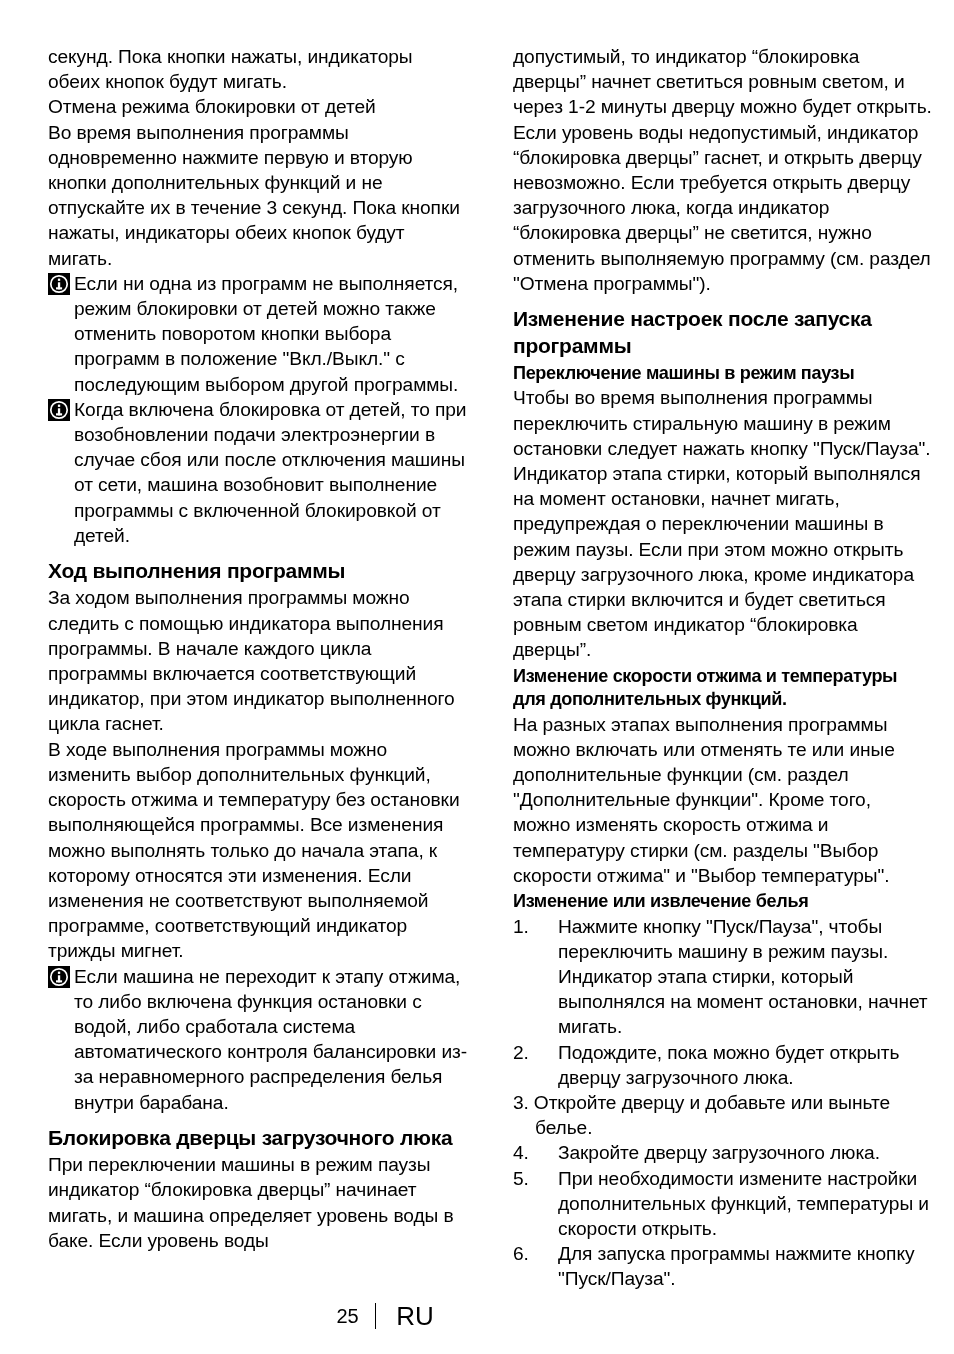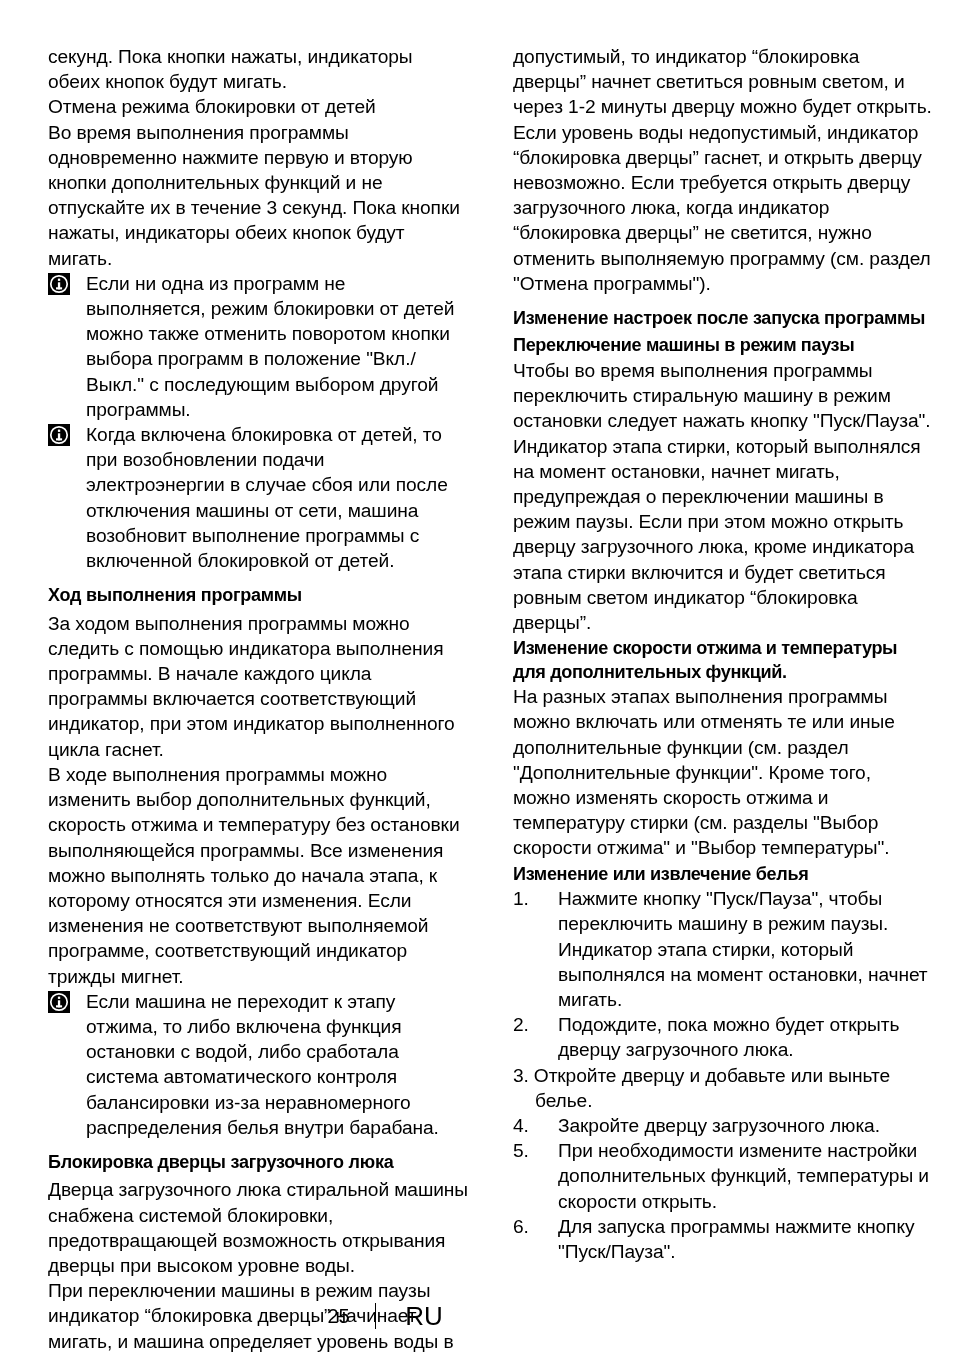--- a/index.html
+++ b/index.html
@@ -36,21 +36,21 @@
   }
   
   .para {
     font-size: 19.2px;
     line-height: 25.2px;
     margin: 0;
     letter-spacing: -0.1px;
     word-spacing: 0px;
   }
   .h-main {
-    font-size: 18px;
+    font-size: 21px;
     line-height: 27.4px;
     font-weight: bold;
     margin: 9px 0 1px 0;
     letter-spacing: -0.25px;
   }
   .h-sub {
     font-size: 18.1px;
     line-height: 23.5px;
     font-weight: bold;
     margin: 2px 0 0 0;
@@ -67,21 +67,21 @@
     flex: 0 0 auto;
     width: 22px;
     height: 22px;
     margin-top: 2px;
     margin-right: 0px;
     display: block;
   }
   .note-body {
     font-size: 19.2px;
     line-height: 25.2px;
-    margin-left: 16px;
+    margin-left: 4px;
     letter-spacing: -0.1px;
     flex: 1 1 auto;
   }
   
   .olist {
     margin: 0;
     padding: 0;
     list-style: none;
   }
   .olist li {
@@ -119,21 +119,21 @@
   
   .footer {
     position: absolute;
     left: 0;
     right: 9px;
     bottom: 25px;
     display: flex;
     flex-direction: row;
     justify-content: center;
     align-items: center;
-    gap: 12px;
+    gap: 3px;
   }
   .footer .pageno {
     font-size: 20px;
     line-height: 24px;
     text-align: right;
     width: 40px;
     padding-right: 13px;
   }
   .footer .divider {
     width: 1.5px;
@@ -202,21 +202,20 @@
             <rect x="9.9" y="5.6" width="2.3" height="2.3" fill="#ffffff"></rect>
             <rect x="9.9" y="9.3" width="2.3" height="7.1" fill="#ffffff"></rect>
             <rect x="8.0" y="14.3" width="6.1" height="2.1" fill="#ffffff"></rect>
           </svg>
         </span>
         <span class="note-body">Если машина не переходит к этапу отжима, то либо включена функция остановки с водой, либо сработала система автоматического контроля балансировки из-за неравномерного распределения белья внутри барабана.</span>
       </div>
 
       <h2 class="h-main">Блокировка дверцы загрузочного люка</h2>
 
-      <p class="para">Дверца загрузочного люка стиральной машины снабжена системой блокировки, предотвращающей возможность открывания дверцы при высоком уровне воды.</p>
 
       <p class="para">При переключении машины в режим паузы индикатор “блокировка дверцы” начинает мигать, и машина определяет уровень воды в баке. Если уровень воды</p>
 
     </div>
 
     <div class="col">
 
       <p class="para">допустимый, то индикатор “блокировка дверцы” начнет светиться ровным светом, и через 1-2 минуты дверцу можно будет открыть.</p>
 
       <p class="para">Если уровень воды недопустимый, индикатор “блокировка дверцы” гаснет, и открыть дверцу невозможно. Если требуется открыть дверцу загрузочного люка, когда индикатор “блокировка дверцы” не светится, нужно отменить выполняемую программу (см. раздел "Отмена программы").</p>

